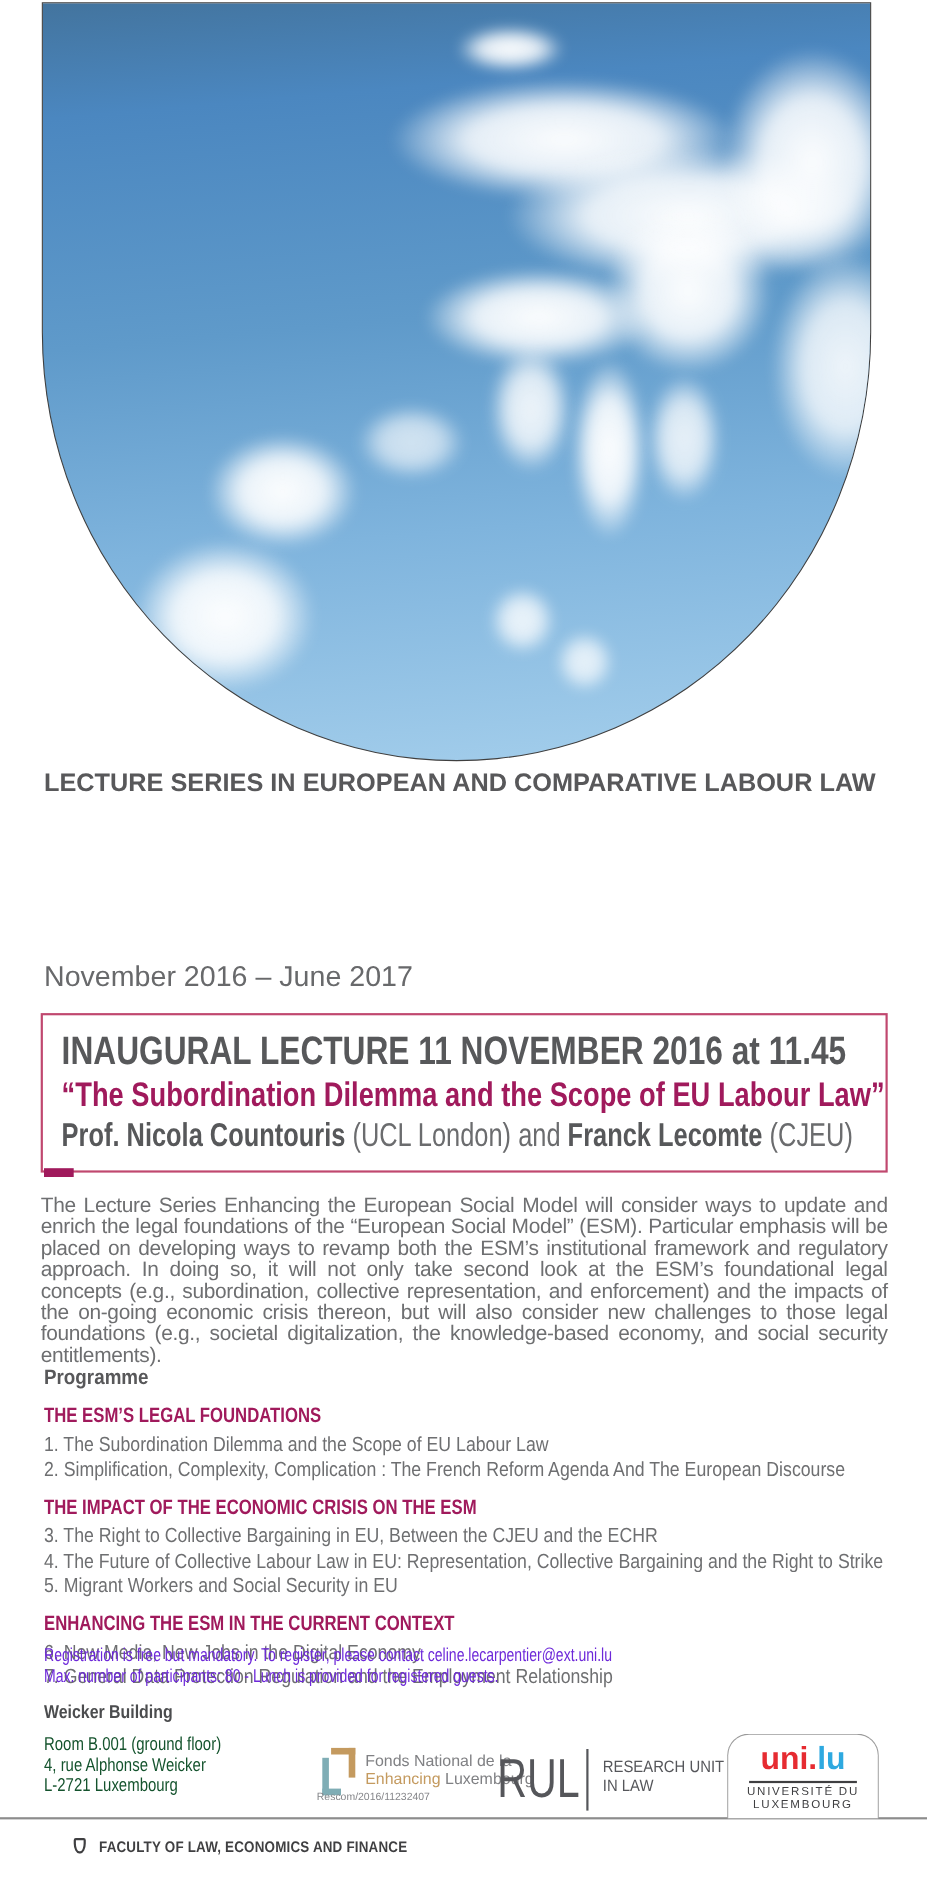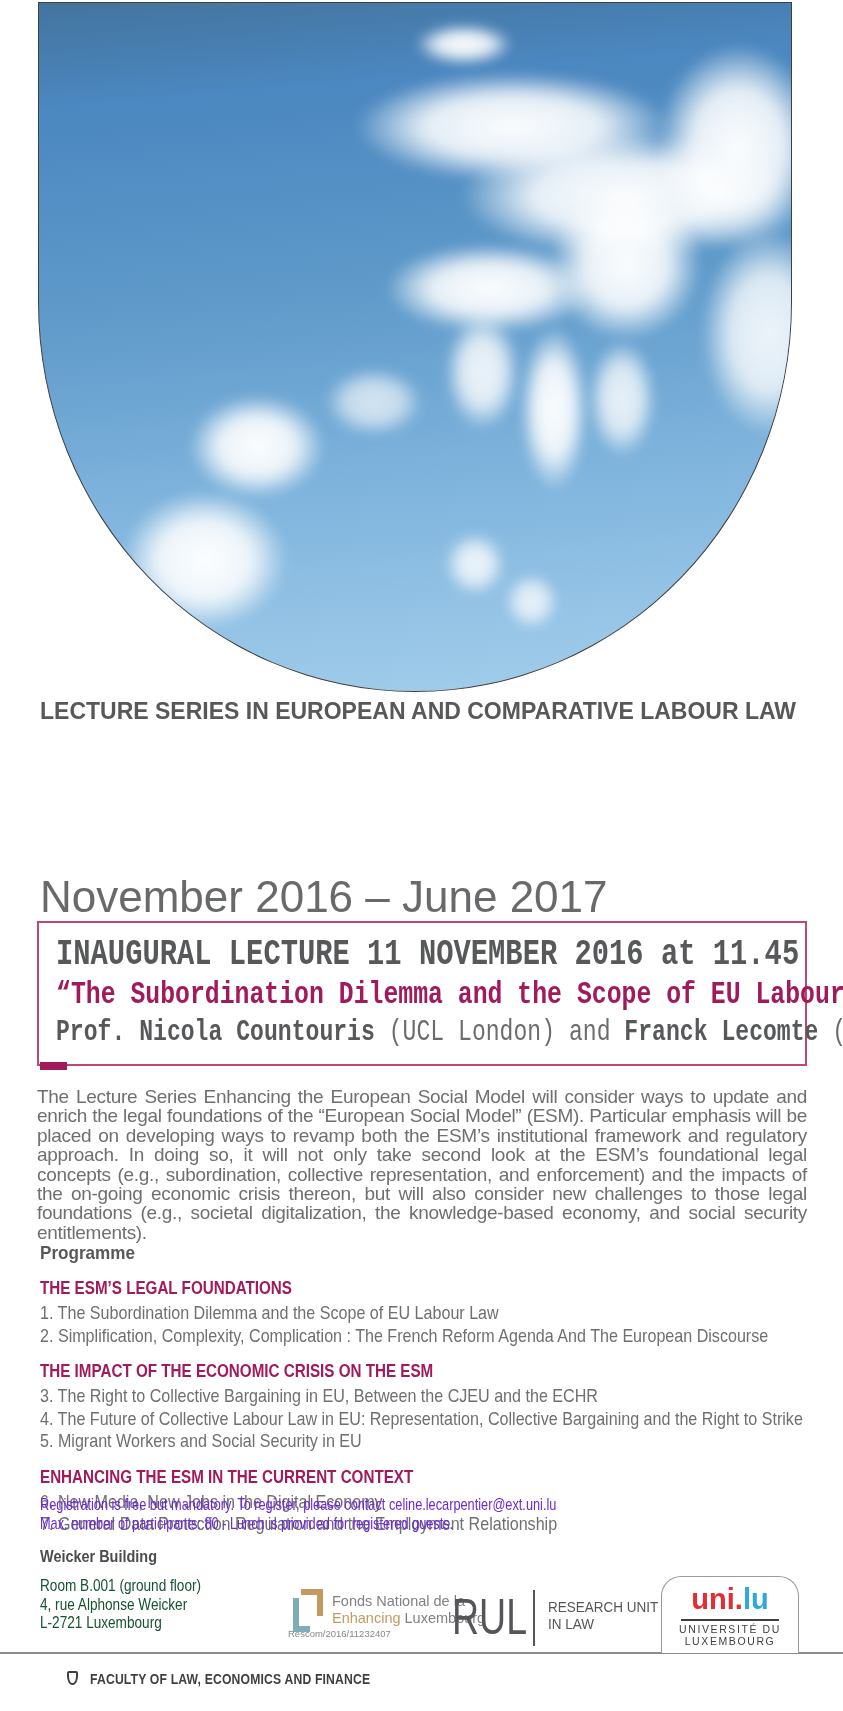--- a/index.html
+++ b/index.html
@@ -37,24 +37,24 @@
   .cond87{transform:scaleX(.87);transform-origin:0 0;}
   .cond85{transform:scaleX(.85);transform-origin:0 0;}
   .cond80{transform:scaleX(.80);transform-origin:0 0;}
   .cond77{transform:scaleX(.77);transform-origin:0 0;}
   .cond75{transform:scaleX(.75);transform-origin:0 0;}
   .nowrap{white-space:nowrap;}
 
   .kicker{left:40px;top:698px;font-size:23px;font-weight:700;color:#58585a;letter-spacing:0;}
   .title{left:40px;top:716px;font-size:56px;line-height:80px;font-weight:700;
          color:#a01a5c;letter-spacing:-1px;}
-  .daterange{left:40px;top:872px;font-size:44px;font-weight:400;color:#68696b;}
+  .daterange{left:40px;top:872px;font-size:26px;font-weight:400;color:#68696b;}
 
   .inaugural-box{left:37px;top:921px;width:770px;box-sizing:border-box;
-                 border:2px solid #c0486f;background:#fff;padding:12px 17px 14px;font-family:Liberation Mono, monospace;}
+                 border:2px solid #c0486f;background:#fff;padding:12px 17px 14px;}
   .box-l1{font-size:36px;line-height:40px;font-weight:700;color:#57585a;}
   .box-l2{font-size:31px;line-height:36px;font-weight:700;color:#a01a5c;margin-top:2px;}
   .box-l3{font-size:30px;line-height:35px;font-weight:400;color:#6b6c6e;margin-top:2px;}
   .box-l3 .strong{font-weight:700;color:#57585a;}
 
   .accent-dash{left:40px;top:1062px;width:27px;height:8px;background:#a01a5c;}
 
   .intro{left:37px;top:1087px;width:770px;font-size:19px;line-height:19.4px;
          color:#6e6f71;text-align:justify;letter-spacing:-.3px;}
 

